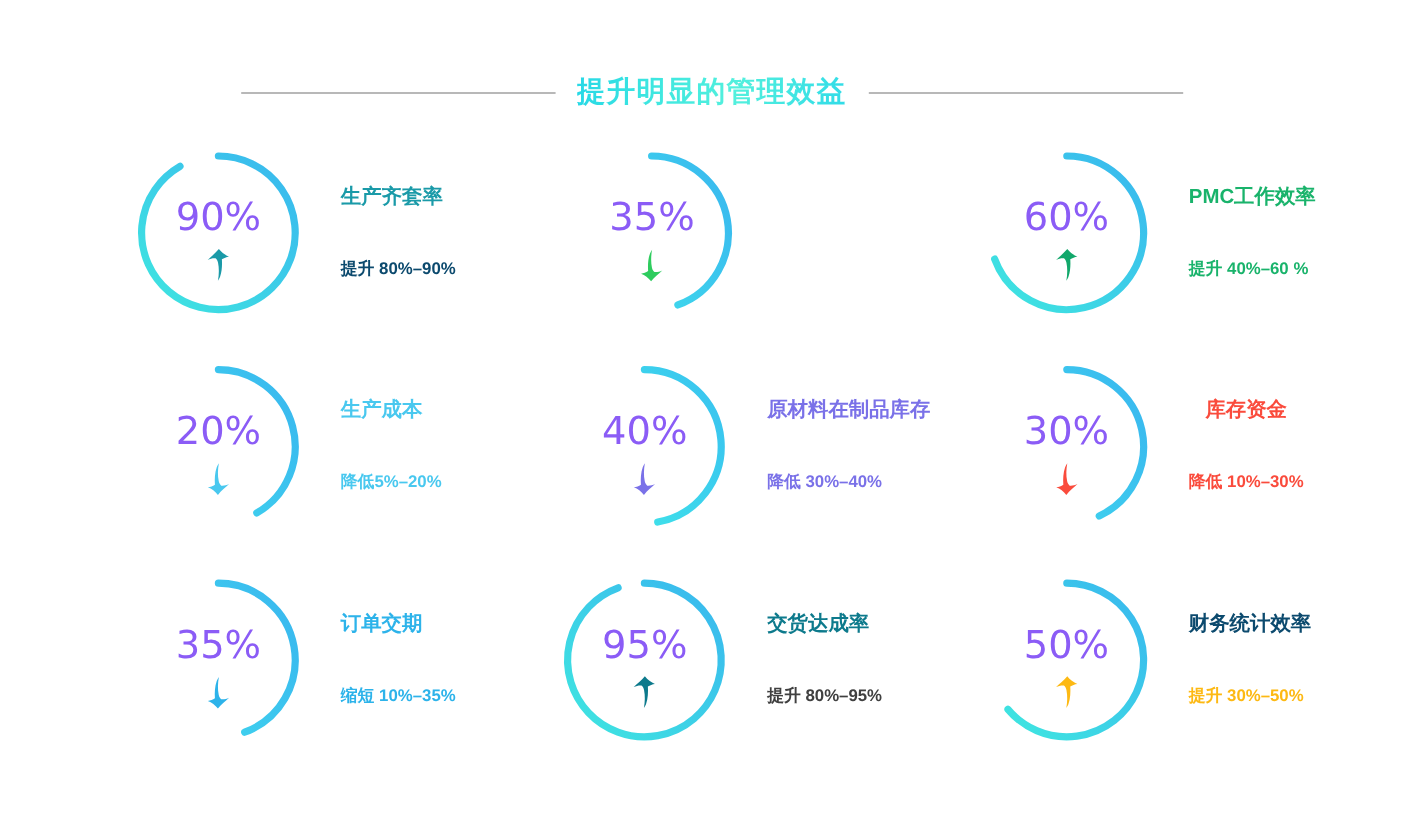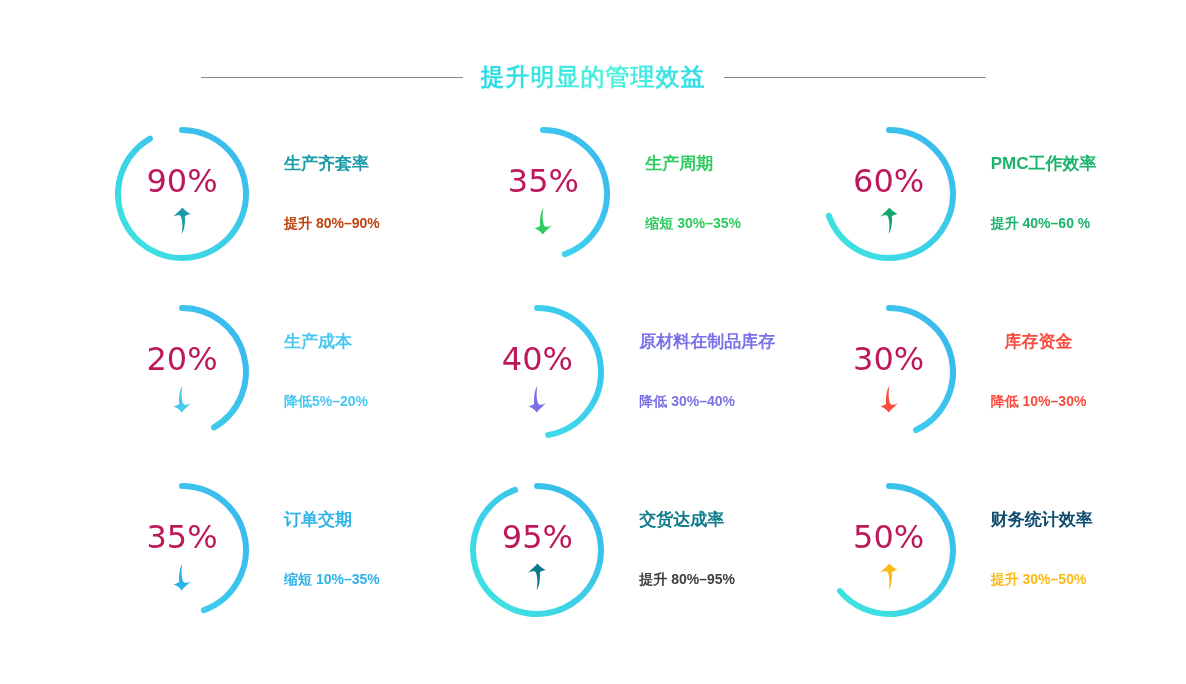--- a/index.html
+++ b/index.html
@@ -41,21 +41,21 @@
     display:flex; align-items:flex-start; height:178px;
     padding-left:14px;
   }
   .dial {
     position:relative; width:152px; height:152px; flex:0 0 152px;
   }
   .dial svg { display:block; width:152px; height:152px; overflow:visible; }
   .dial-value {
     position:absolute; left:0; right:0; top:44px;
     text-align:center;
-    font-size:32px; font-weight:400; color:#be185d;
+    font-size:32px; font-weight:400; color:#8b5cf6;
     font-family:"DejaVu Sans","Liberation Sans",sans-serif;
     letter-spacing:0px;
   }
   .dial-arrow {
     position:absolute; left:0; right:0; top:88px;
     display:flex; justify-content:center; align-items:center; height:30px;
   }
   .dial-arrow svg { width:22px; height:28px; overflow:visible; }
 
   .card-text {
@@ -116,44 +116,40 @@
       </svg>
       <div class="dial-value">90%</div>
       <div class="dial-arrow">
         <svg viewBox="0 0 22 28" xmlns="http://www.w3.org/2000/svg">
           <path d="M11.4 0.6 C13.6 3.4 16.6 5.6 19.8 6.9 C17.6 7.2 15.6 7.9 13.9 9.1 C14.2 13.8 14.0 19.0 12.4 23.6 C12.0 24.7 11.3 26.0 10.6 26.9 C11.5 22.2 11.7 16.6 10.7 11.9 C10.3 10.2 9.6 9.0 8.6 8.3 C6.5 8.1 4.2 8.6 2.1 9.6 C4.9 6.9 8.6 4.0 11.4 0.6 Z" fill="#1a9aa8" transform=""></path>
         </svg>
       </div>
     </div>
     <div class="card-text">
       <div class="card-title" style="color:#1a9aa8">生产齐套率</div>
-      <div class="card-sub" style="color:#c2410c">提升 80%–90%</div>
+      <div class="card-sub" style="color:#0c4a6e">提升 80%–90%</div>
     </div>
       </div>
       <div class="card c1">
     <div class="dial">
       <svg viewBox="0 0 152 152" xmlns="http://www.w3.org/2000/svg" aria-hidden="true">
         <defs>
           <linearGradient id="g1" x1="1" y1="0" x2="0" y2="1">
             <stop offset="0%" stop-color="#39b6ef"></stop>
             <stop offset="100%" stop-color="#3fd9ec"></stop>
           </linearGradient>
         </defs>
         <path d="M 76 12 A 64 64 0 0 1 97.88928917284281 136.14032773029814" fill="none" stroke="url(#g1)" stroke-width="6" stroke-linecap="round"></path>
       </svg>
       <div class="dial-value">35%</div>
       <div class="dial-arrow">
         <svg viewBox="0 0 22 28" xmlns="http://www.w3.org/2000/svg">
           <path d="M11.4 0.6 C13.6 3.4 16.6 5.6 19.8 6.9 C17.6 7.2 15.6 7.9 13.9 9.1 C14.2 13.8 14.0 19.0 12.4 23.6 C12.0 24.7 11.3 26.0 10.6 26.9 C11.5 22.2 11.7 16.6 10.7 11.9 C10.3 10.2 9.6 9.0 8.6 8.3 C6.5 8.1 4.2 8.6 2.1 9.6 C4.9 6.9 8.6 4.0 11.4 0.6 Z" fill="#2ecc5e" transform="rotate(180 11 14)"></path>
         </svg>
       </div>
-    </div>
-    <div class="card-text">
-      <div class="card-title" style="color:#2ecc5e">生产周期</div>
-      <div class="card-sub" style="color:#2ecc5e">缩短 30%–35%</div>
     </div>
       </div>
       <div class="card c2">
     <div class="dial">
       <svg viewBox="0 0 152 152" xmlns="http://www.w3.org/2000/svg" aria-hidden="true">
         <defs>
           <linearGradient id="g2" x1="1" y1="0" x2="0" y2="1">
             <stop offset="0%" stop-color="#39b6ef"></stop>
             <stop offset="100%" stop-color="#3fe6e0"></stop>
           </linearGradient>

